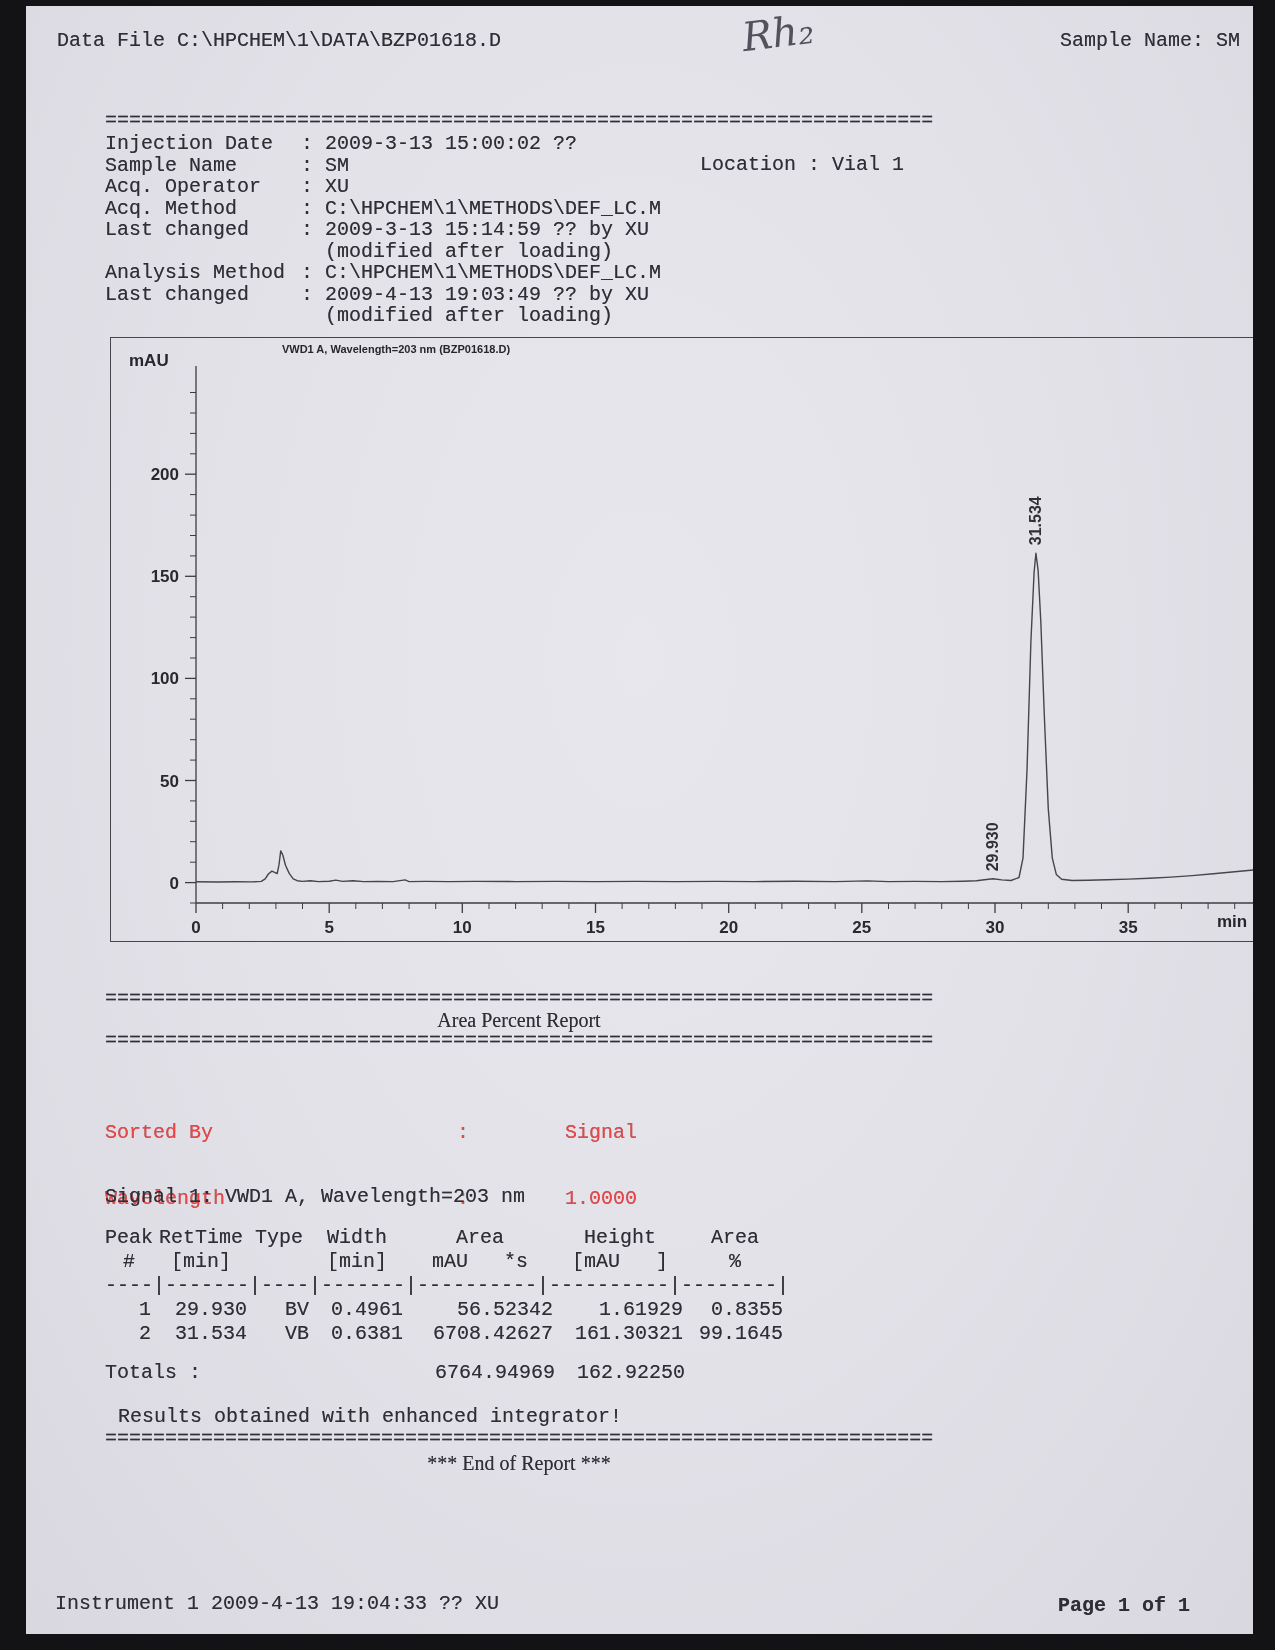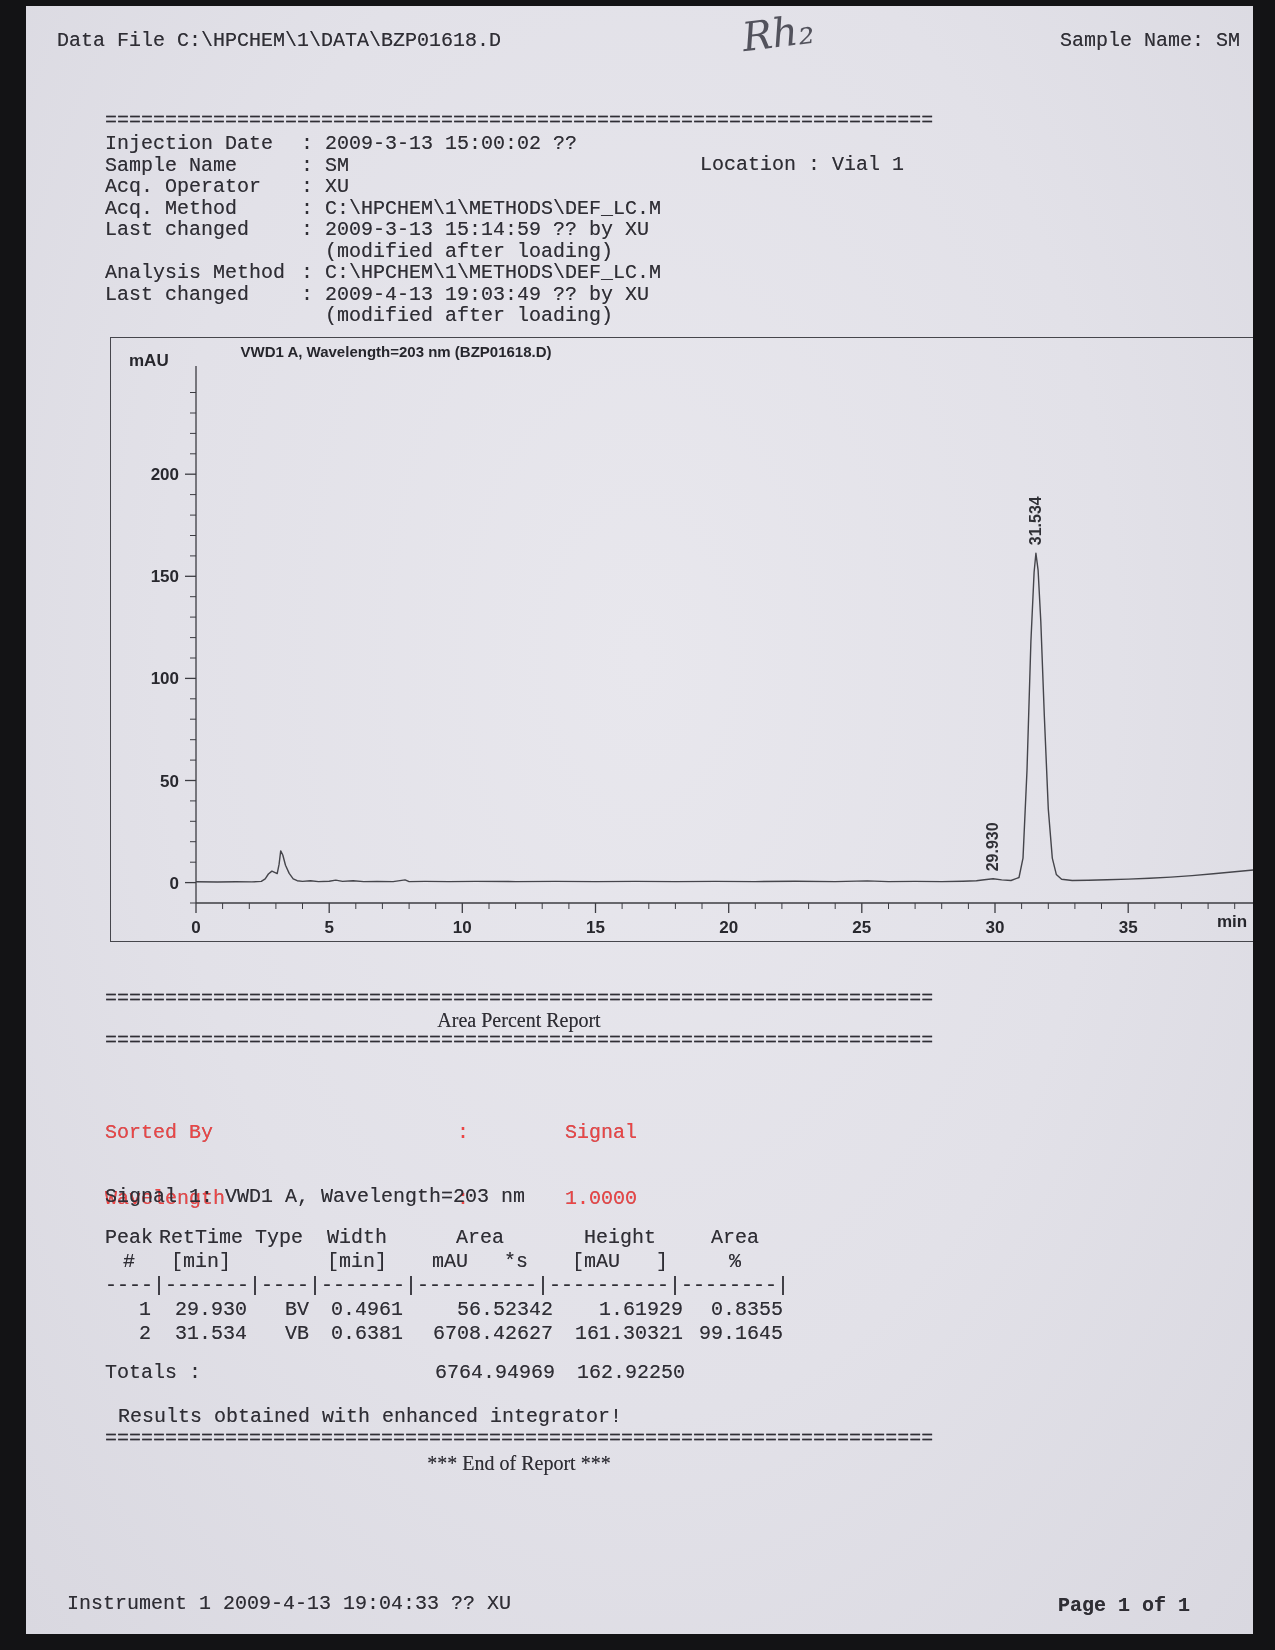--- a/index.html
+++ b/index.html
@@ -37,21 +37,21 @@
     font-size:40px;color:#3f3f49;transform:rotate(-7deg);opacity:.88;
   }
 
   
   .chart{
     position:absolute;left:110px;top:337px;width:1145px;height:603px;
     border-left:1.5px solid #46464c;border-top:1.5px solid #46464c;border-bottom:1.5px solid #46464c;
   }
   .chart-title{
     position:absolute;left:90px;top:5px;width:390px;text-align:center;
-    font-family:"Liberation Sans",sans-serif;font-weight:700;font-size:15px;color:#26262c;
+    font-family:"Liberation Sans",sans-serif;font-weight:700;font-size:11px;color:#26262c;
   }
   .axis-unit{
     position:absolute;font-family:"Liberation Sans",sans-serif;
     font-weight:600;font-size:17px;color:#26262c;
   }
   .y-unit{left:18px;top:13px;}
   .x-unit{left:1106px;top:574px;width:60px;}
   .ax{stroke:#3c3c42;stroke-width:1.3;}
   .minor{stroke:#3c3c42;stroke-width:1;}
   .tick{font:600 17px "Liberation Sans",sans-serif;fill:#28282e;}
@@ -233,19 +233,19 @@
 </div>
 
 <div class="t" style="left:105px;top:1362px;">Totals :</div>
 <div class="t" style="left:423px;top:1362px;width:132px;text-align:right;">6764.94969</div>
 <div class="t" style="left:555px;top:1362px;width:130px;text-align:right;">162.92250</div>
 
 <div class="t" style="left:118px;top:1406px;">Results obtained with enhanced integrator!</div>
 <div class="t divider" style="left:105px;top:1428px;">=====================================================================</div>
 <div class="t center-line" style="top:1452px;">*** End of Report ***</div>
 
-<div class="t" style="left:55px;top:1593px;margin-left:12px;">Instrument 1 2009-4-13 19:04:33 ?? XU</div>
+<div class="t" style="left:55px;top:1593px;">Instrument 1 2009-4-13 19:04:33 ?? XU</div>
 <div class="t" style="left:1058px;top:1595px;font-weight:bold;">Page 1 of 1</div>
 
 <div class="edge edge-left"></div>
 <div class="edge edge-right"></div>
 <div class="edge edge-top"></div>
 <div class="edge edge-bottom"></div>
 
 </body></html>

